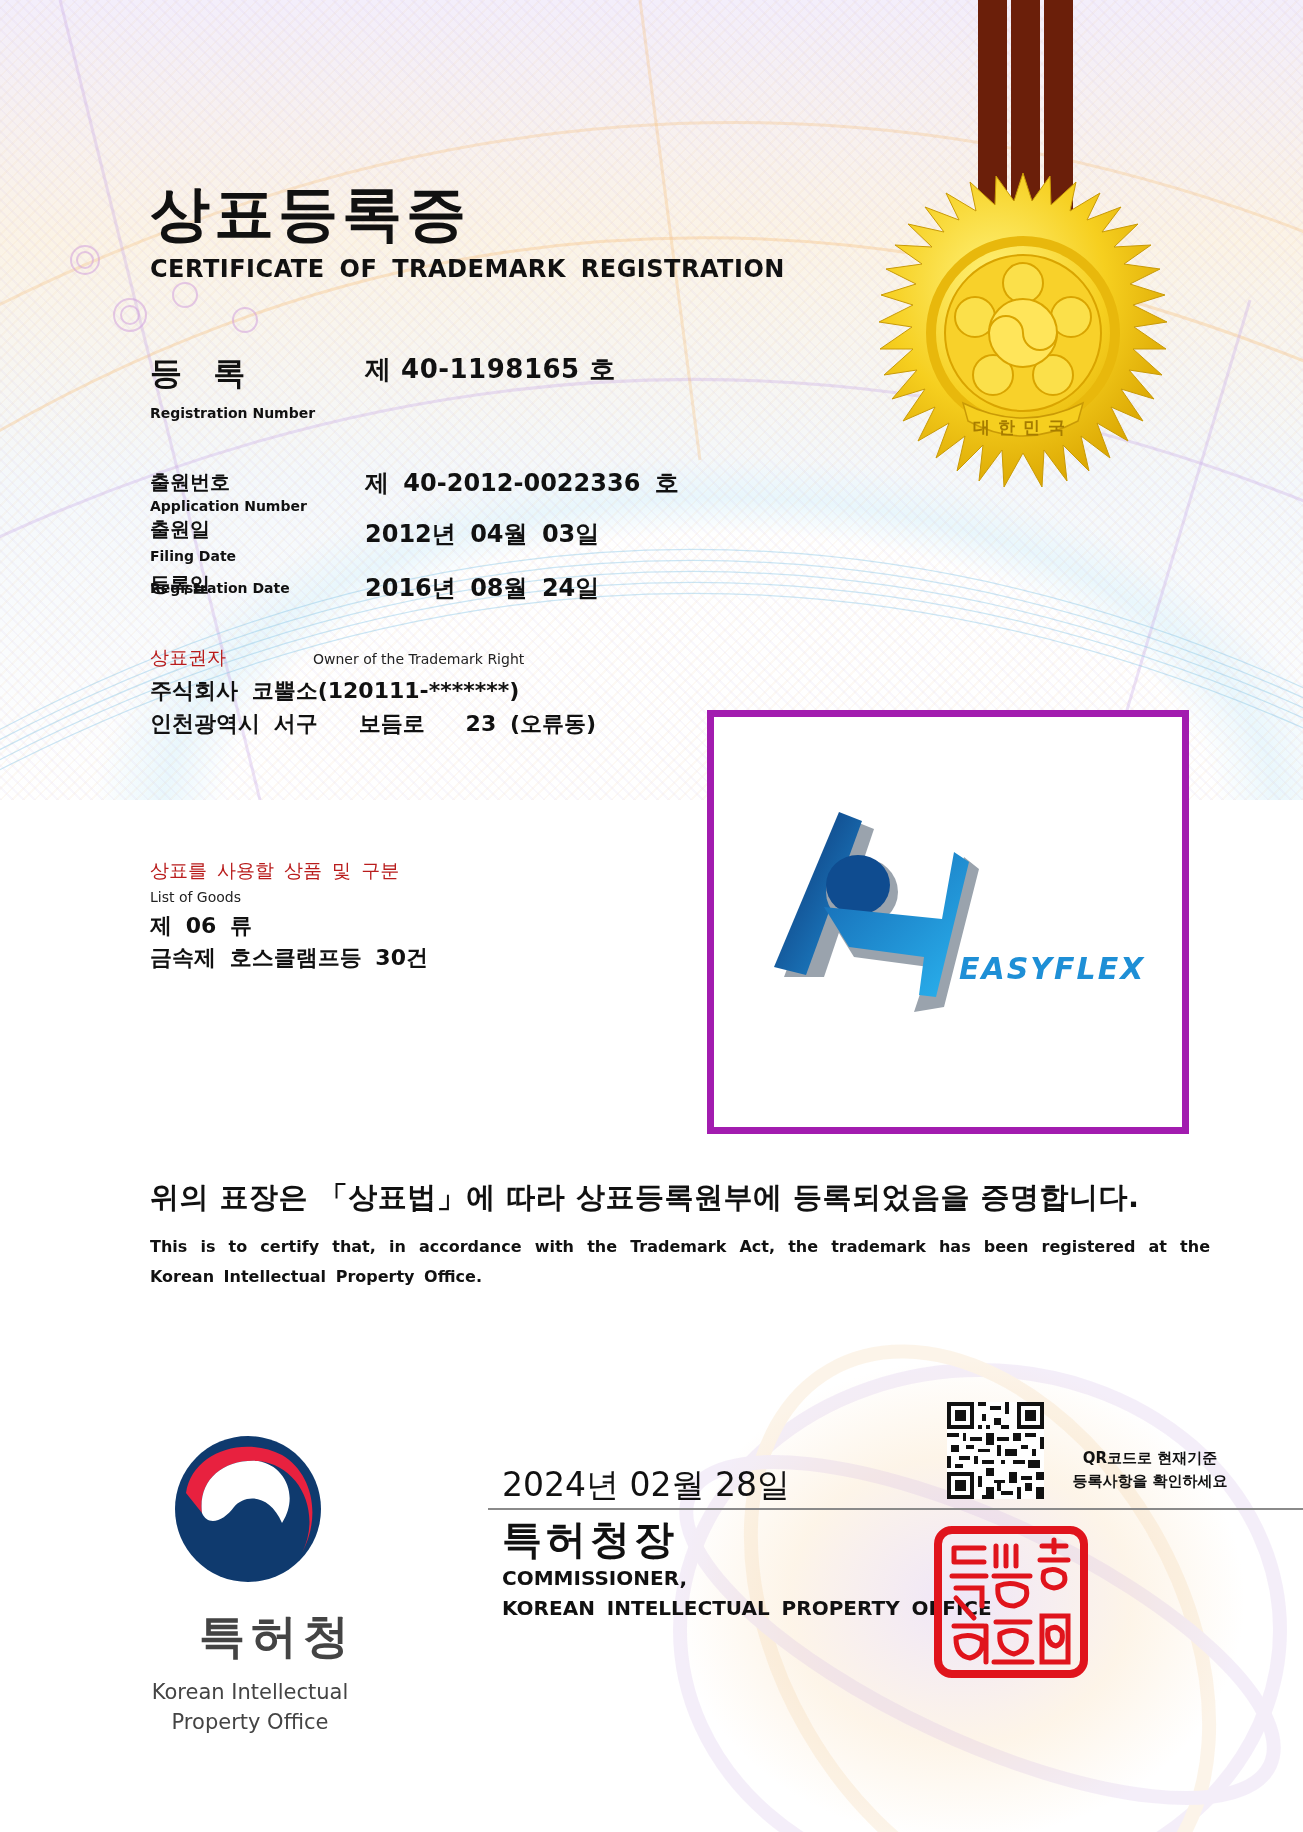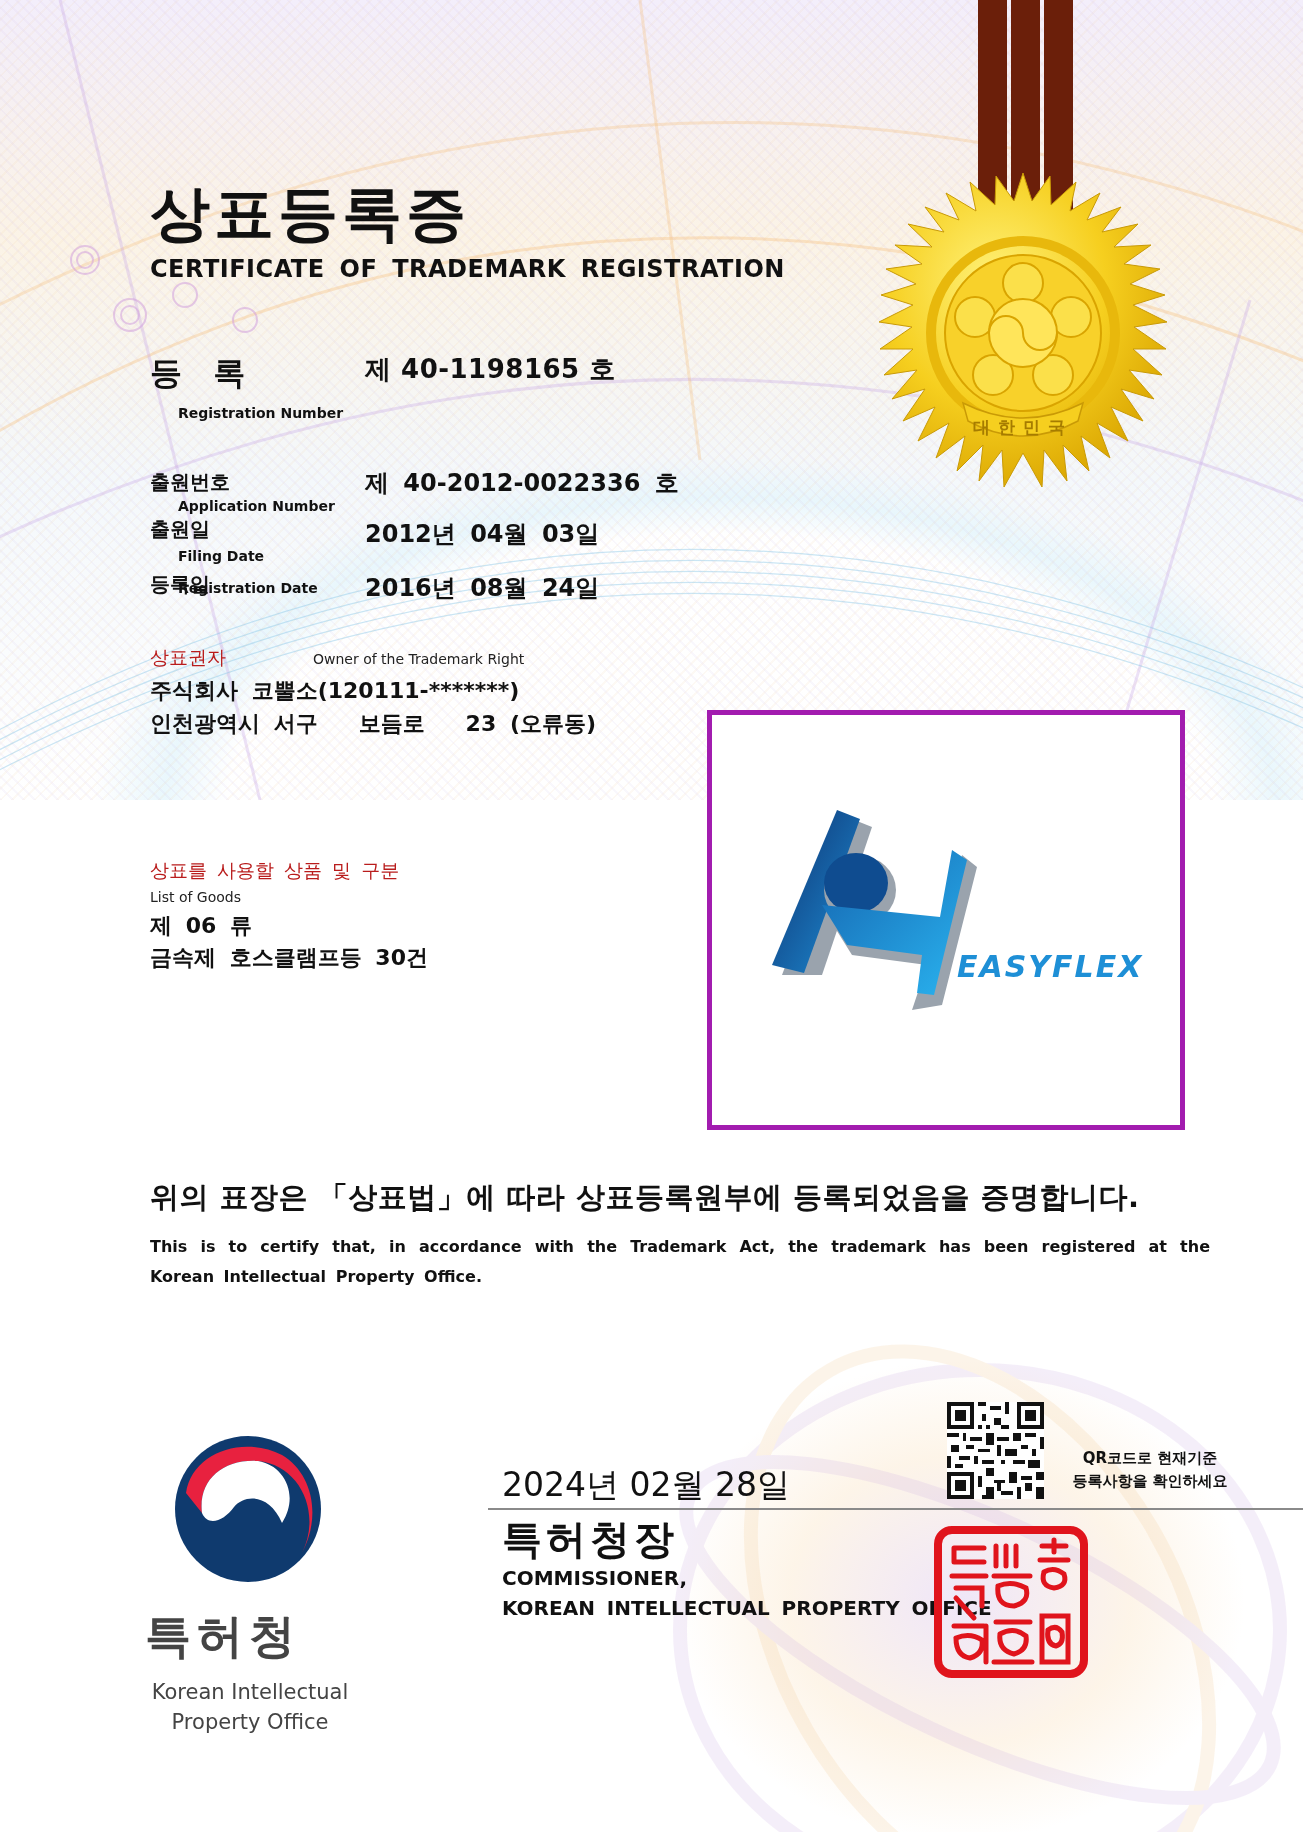--- a/index.html
+++ b/index.html
@@ -14,35 +14,35 @@
   .bg-grid { position:absolute; left:0; top:0; width:1303px; height:800px; opacity:0.55;
     background-image:
       repeating-linear-gradient(45deg, rgba(200,180,230,0.18) 0 2px, transparent 2px 8px),
       repeating-linear-gradient(-45deg, rgba(240,200,150,0.18) 0 2px, transparent 2px 8px); }
   .bg-bottom { position:absolute; left:560px; top:1300px; width:743px; height:532px;
     background: radial-gradient(ellipse 380px 320px at 400px 300px, rgba(220,200,240,0.45) 0%, rgba(250,225,190,0.35) 45%, rgba(255,255,255,0) 75%); }
   .title-ko { left:150px; top:176px; font-size:60px; font-weight:bold; letter-spacing:4px; line-height:74px; }
   .title-en { left:150px; top:255px; font-size:24px; font-weight:bold; letter-spacing:0.5px; word-spacing:6px; }
   .lbl-ko-big { font-size:32px; font-weight:bold; letter-spacing:10px; }
   .lbl-ko { font-size:20px; font-weight:bold;text-align:right; }
-  .lbl-en { font-size:14px; font-weight:bold;margin-left:28px; }
+  .lbl-en { font-size:14px; font-weight:bold; }
   .val-big { font-size:26px; font-weight:bold; letter-spacing:0.5px; }
   .val { font-size:24px; font-weight:bold; word-spacing:6px; }
   .small-ko { font-size:19px; color:#b91c1c; }
   .small-en { font-size:14px; color:#222; }
   .owner { font-size:22px; font-weight:bold; word-spacing:6px; }
-  .tm-box { left:707px; top:710px; width:468px; height:410px; background:#fff; border:5px solid #a21caf; }
+  .tm-box { left:707px; top:710px; width:468px; height:410px; background:#fff; border:7px solid #a21caf; }
   .stmt-ko { left:150px; top:1178px; font-size:29px; font-weight:bold; letter-spacing:0.5px; }
   .stmt-en { left:150px; top:1232px; width:1060px; font-size:16px; font-weight:bold; line-height:30px; text-align:justify; text-align-last:left; word-spacing:4px; }
   .issue-date { left:502px; top:1463px; font-size:33px; }
   .divider { left:488px; top:1508px; width:815px; height:2px; background:#8a8a8a; }
   .comm-ko { left:502px; top:1512px; font-size:40px; font-weight:bold; letter-spacing:4px; }
   .comm-en { left:502px; font-size:20px; font-weight:bold; word-spacing:5px; }
   .qr-note { left:1055px; top:1447px; width:190px; font-size:15px; font-weight:bold; text-align:center; line-height:23px; }
-  .kipo-ko { left:145px; top:1606px; width:210px; text-align:left; font-size:46px; font-weight:bold; color:#444; letter-spacing:6px; }
+  .kipo-ko { left:145px; top:1606px; width:210px; text-align:right; font-size:46px; font-weight:bold; color:#444; letter-spacing:6px; }
   .kipo-en { left:130px; top:1677px; width:240px; text-align:center; font-size:21px; color:#444; line-height:30px; }
 </style>
 </head>
 <body>
 
 <div class="bg">
   <div class="bg-top"></div>
   <div class="bg-grid"></div>
   <svg class="abs" style="left:0;top:0" width="1303" height="800">
     <g fill="none" stroke-width="3">

